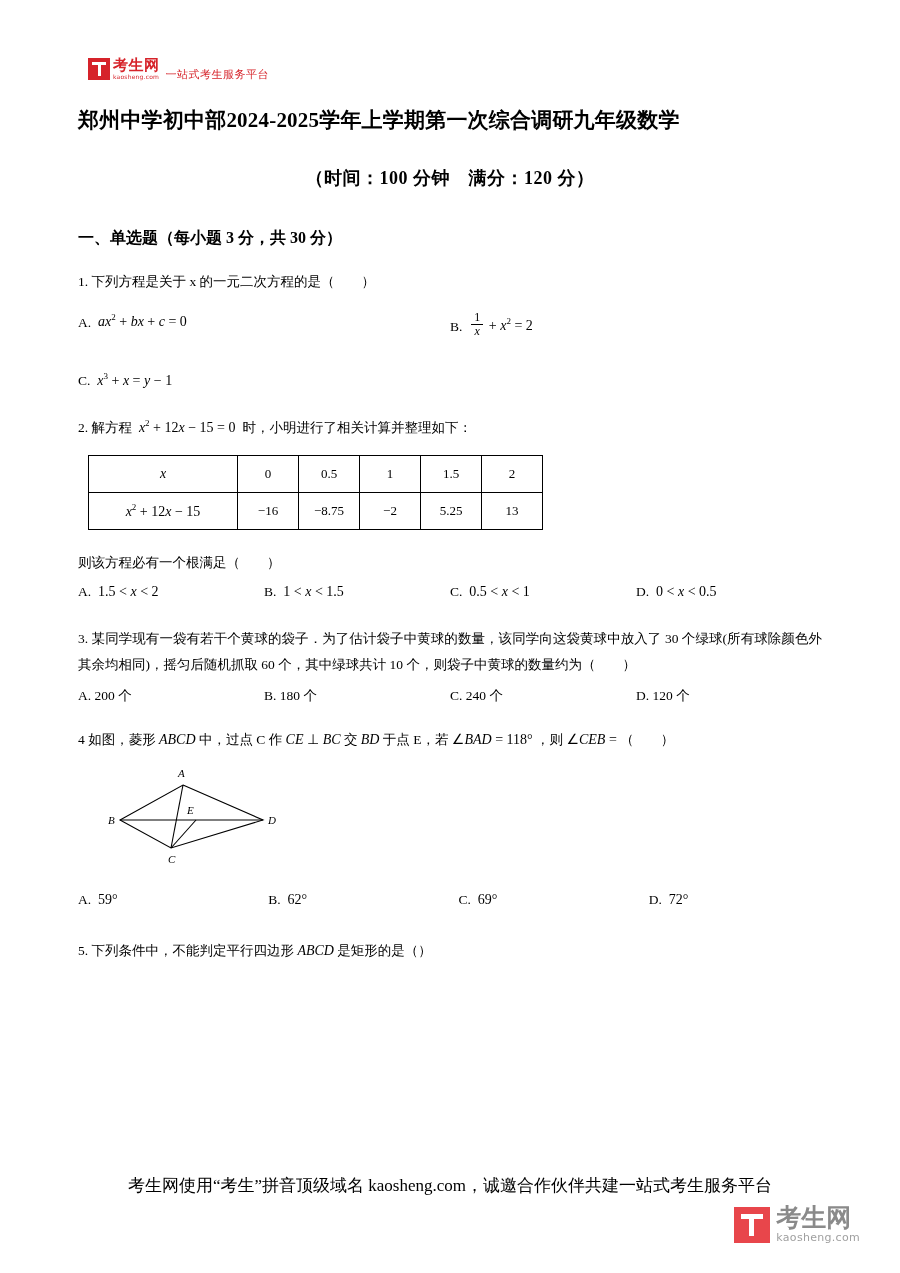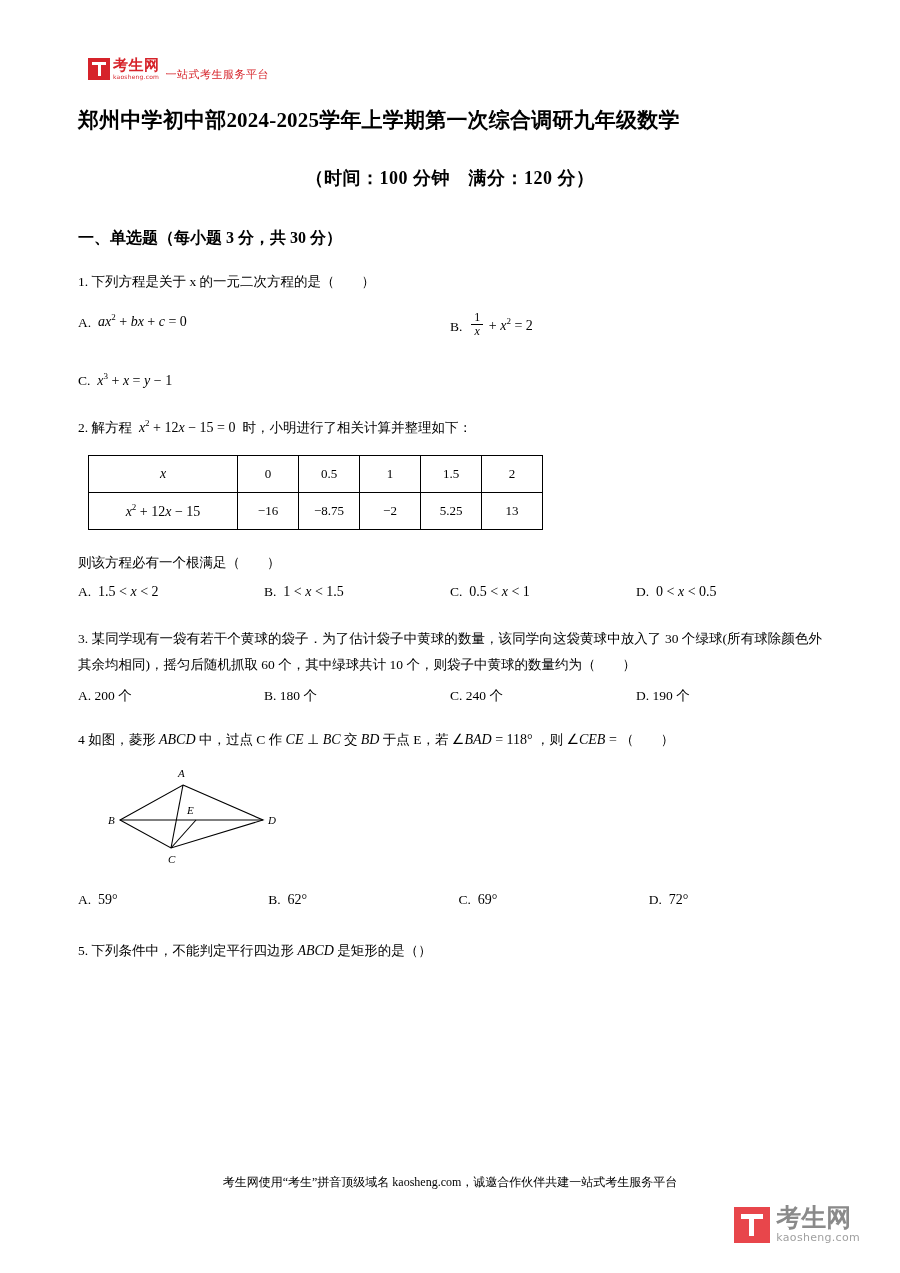--- a/index.html
+++ b/index.html
@@ -162,21 +162,21 @@
   }
   .figure svg { display: block; }
 
   
   .footer-note {
     position: absolute;
     left: 0;
     right: 0;
     top: 1174px;
     text-align: center;
-    font-size: 12px;
+    font-size: 17px;
   }
   .wm {
     position: absolute;
     right: 40px;
     top: 1205px;
     display: flex;
     align-items: center;
   }
   .wm-mark {
     width: 36px;
@@ -315,21 +315,21 @@
     <div>
       <span class="opt-label">B.</span>
       <span>180 个</span>
     </div>
     <div>
       <span class="opt-label">C.</span>
       <span>240 个</span>
     </div>
     <div>
       <span class="opt-label">D.</span>
-      <span>190 个</span>
+      <span>120 个</span>
     </div>
   </div>
 
   <div class="q" style="margin-top:22px;">
     <span>4</span>
     <span>如图，菱形</span>
     <span class="m"><i>ABCD</i></span>
     <span>中，过点 C 作</span>
     <span class="m"><i>CE</i> ⊥ <i>BC</i></span>
     <span>交</span>

